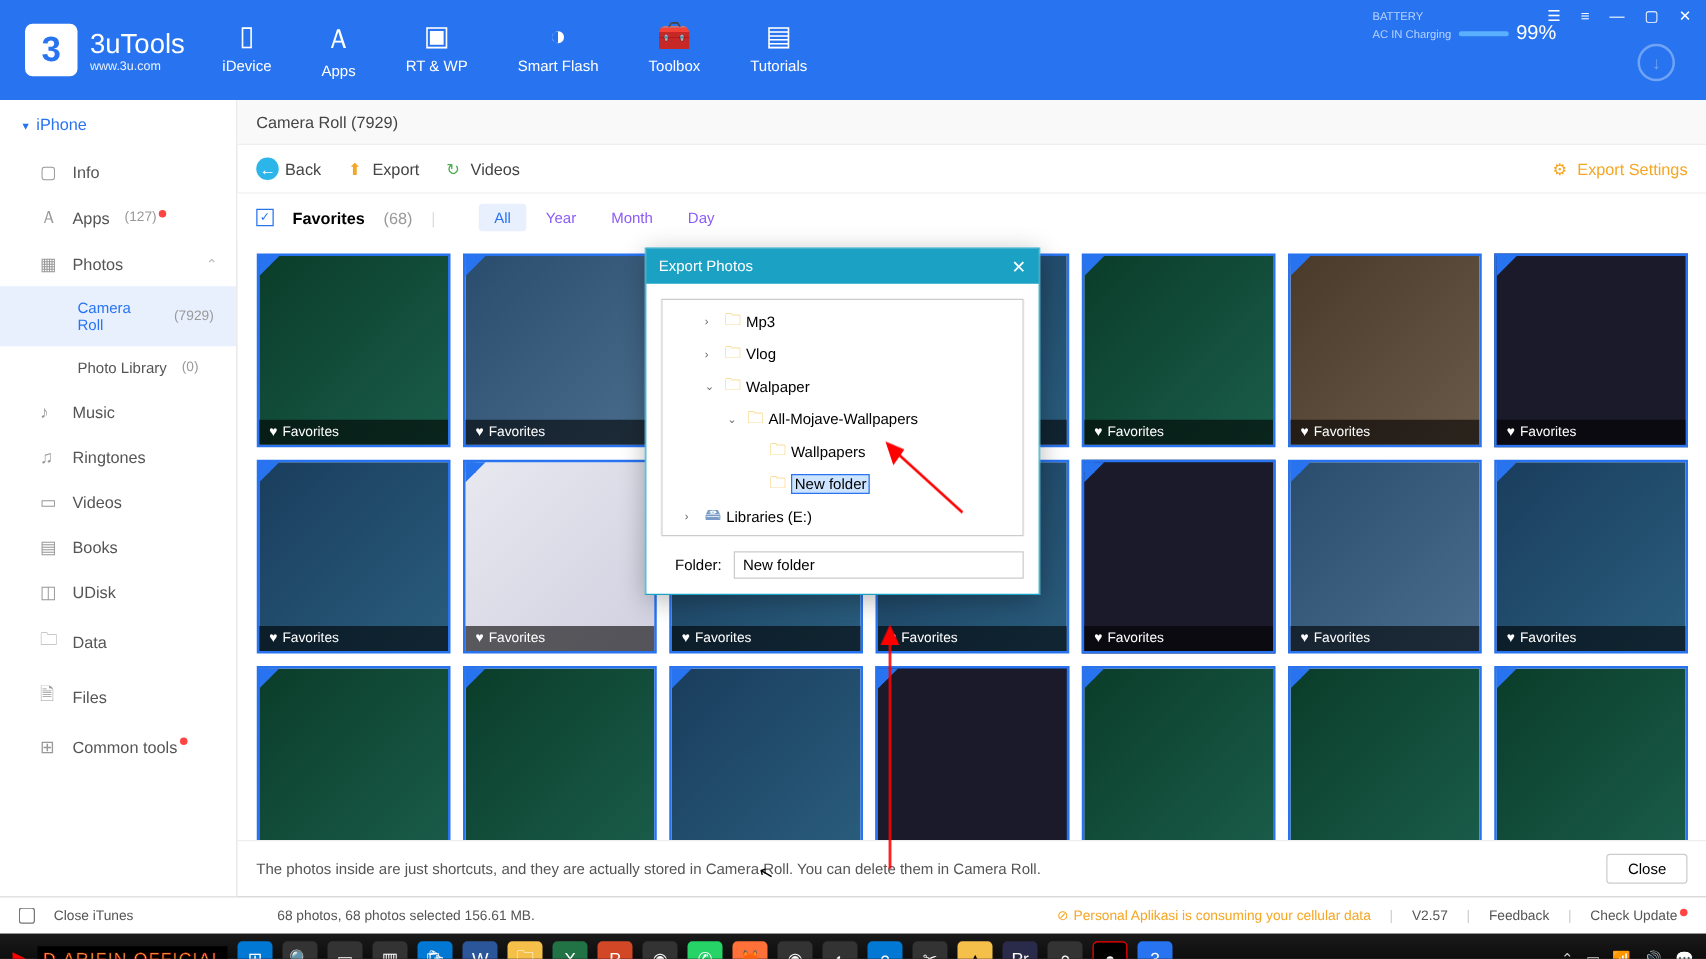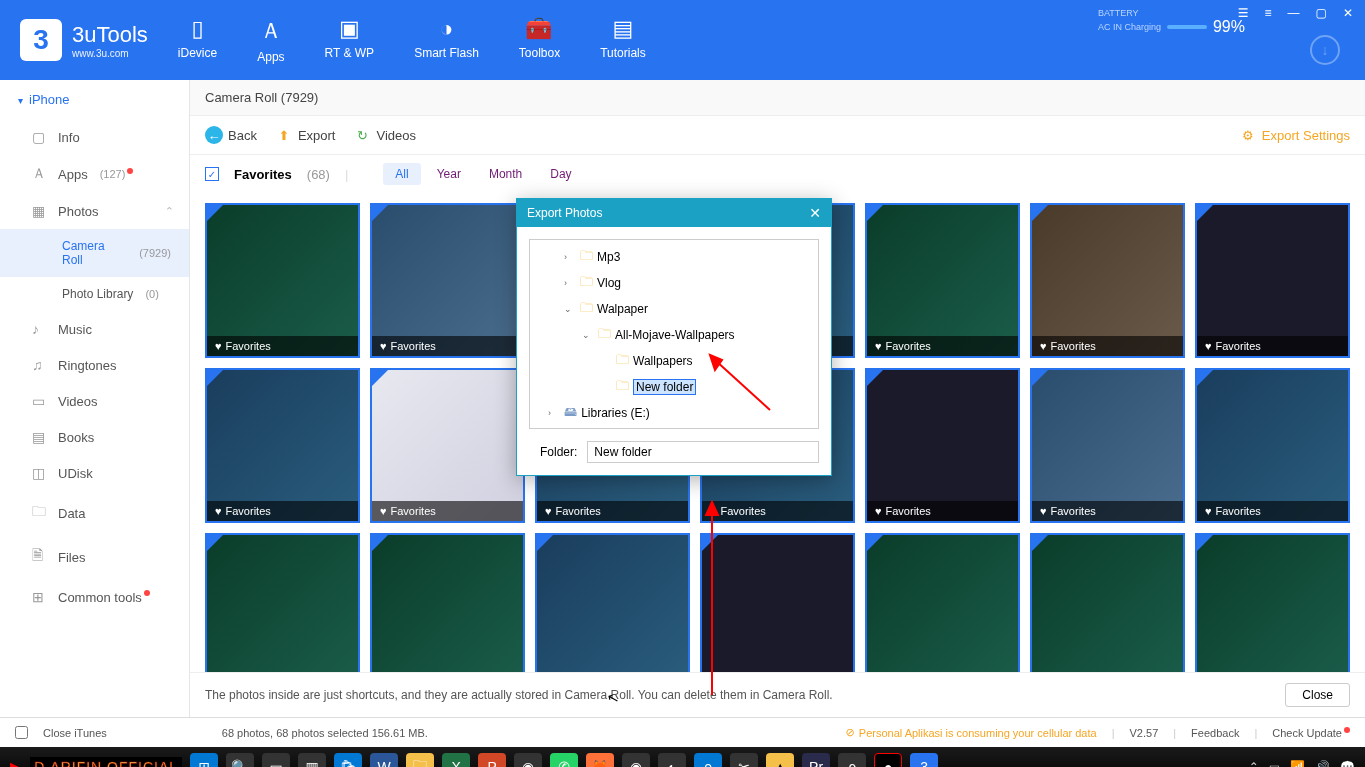--- a/index.html
+++ b/index.html
@@ -37,21 +37,21 @@
 .content { flex: 1; display: flex; flex-direction: column; }
 .breadcrumb { padding: 10px 15px; font-size: 13px; color: #444; background: #f9f9f9; border-bottom: 1px solid #eee; }
 .toolbar { padding: 10px 15px; display: flex; align-items: center; gap: 18px; font-size: 13px; border-bottom: 1px solid #eee; }
 .toolbar-btn { display: flex; align-items: center; gap: 5px; cursor: pointer; color: #444; }
 .toolbar-btn .icon { width: 18px; height: 18px; display: inline-flex; align-items: center; justify-content: center; border-radius: 50%; }
 .export-settings { margin-left: auto; color: #f5a623; }
 .filter-bar { padding: 8px 15px; display: flex; align-items: center; gap: 15px; font-size: 13px; background: #fff; }
 .filter-bar .chk { width: 14px; height: 14px; border: 1px solid #2873f0; display: inline-flex; align-items: center; justify-content: center; color: #2873f0; font-size: 10px; }
 .filter-bar .fav { font-weight: bold; }
 .filter-pills { display: flex; gap: 4px; margin-left: 20px; }
-.pill { padding: 4px 12px; font-size: 12px; color: #701a75; cursor: pointer; border-radius: 3px; }
+.pill { padding: 4px 12px; font-size: 12px; color: #8b5cf6; cursor: pointer; border-radius: 3px; }
 .pill.active { background: #e8f0fe; color: #2873f0; }
 
 
 .photo-grid { flex: 1; padding: 10px 15px; display: grid; grid-template-columns: repeat(7, 1fr); gap: 10px; overflow-y: auto; background: #fff; align-content: start; }
 .photo { aspect-ratio: 1; background: linear-gradient(135deg, #1a4d6d, #2a6d8d); border: 2px solid #2873f0; position: relative; display: flex; align-items: flex-end; }
 .photo::before { content: ""; position: absolute; top: 0; left: 0; border: 8px solid transparent; border-top-color: #2873f0; border-left-color: #2873f0; }
 .photo .fav-label { background: rgba(0,0,0,0.6); color: #fff; font-size: 11px; padding: 4px 8px; width: 100%; display: flex; align-items: center; gap: 4px; }
 .photo.g1 { background: linear-gradient(135deg, #0a3d2a, #1a5d4a); }
 .photo.g2 { background: linear-gradient(135deg, #2a4d6d, #4a6d8d); }
 .photo.g3 { background: linear-gradient(135deg, #4a3a2a, #6a5a4a); }

